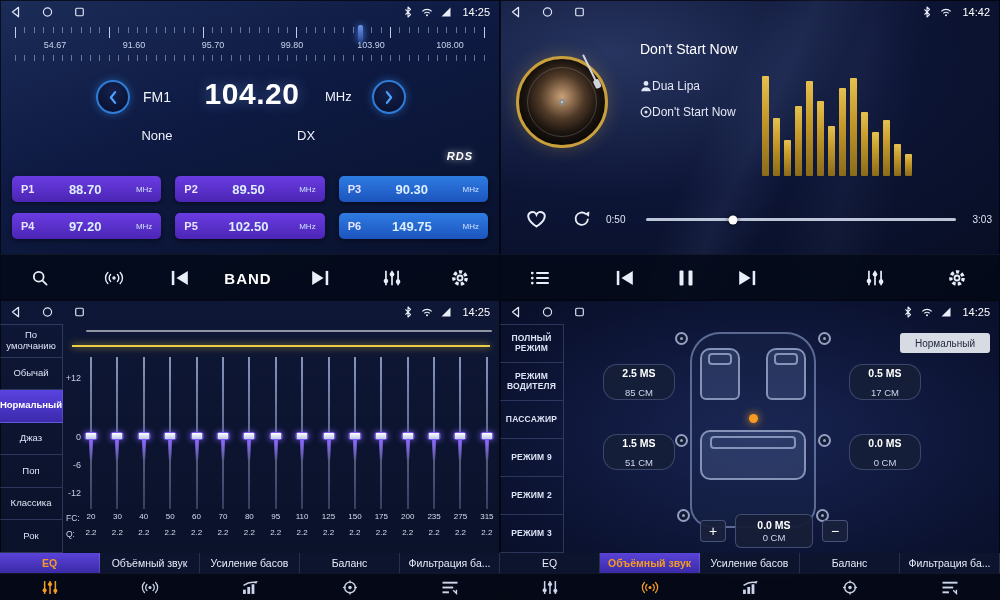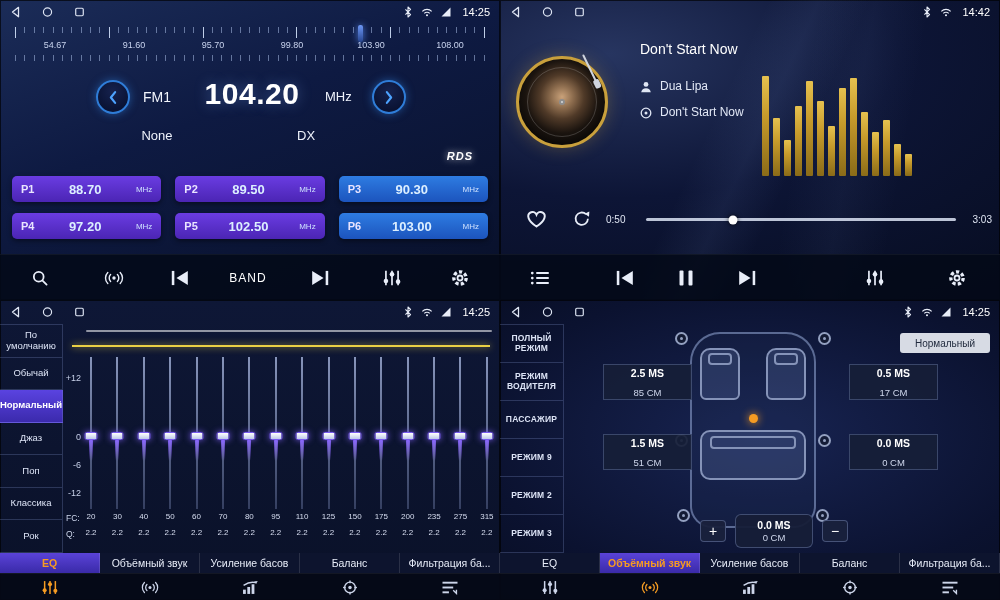--- a/index.html
+++ b/index.html
@@ -61,34 +61,34 @@
 .p-freq{flex:1;text-align:center;font-size:13px;font-weight:bold;color:#dcefff}
 .p-unit{font-size:8px;color:#cfe2ff}
 
 
 .toolbar{position:absolute;left:0;right:0;bottom:0;height:46px;background:rgba(4,9,24,.85);
   border-top:1px solid rgba(255,255,255,.05)}
 .tb{position:absolute;top:50%;transform:translate(-50%,-50%);color:#e9eef9;cursor:pointer;
   display:flex;align-items:center;justify-content:center;gap:5px}
 .tb .ic{width:20px;height:17px}
 .tb.big .ic{width:22px;height:19px}
-.band-text{font-size:12px;font-weight:normal;letter-spacing:1px;color:#fff}
+.band-text{font-size:15px;font-weight:bold;letter-spacing:1px;color:#fff}
 .pause i{display:block;width:4px;height:15px;background:#e9eef9;border-radius:1px}
 
 
 .album{position:absolute;left:16px;top:56px;width:92px;height:92px;border-radius:50%;
   background:radial-gradient(circle at 50% 44%,#caa27a 0%,#8a6a4c 18%,#503a28 34%,#1b140f 56%,#070605 78%);
   border:3px solid #c9a03c;box-shadow:0 0 18px rgba(201,160,60,.3)}
 .album::after{content:"";position:absolute;inset:8px;border-radius:50%;border:1px solid rgba(255,255,255,.18)}
 .album::before{content:"";position:absolute;inset:40px;border-radius:50%;background:#d9d9d9;border:2px solid #8d8d8d}
 .tonearm{position:absolute;left:70px;top:-6px;width:2px;height:32px;background:#cfd4de;border-radius:1px;
   transform:rotate(-26deg)}
 .tonearm::after{content:"";position:absolute;left:-2px;bottom:-5px;width:6px;height:9px;background:#cfd4de;border-radius:2px}
 .tr-title{position:absolute;left:140px;top:41px;font-size:14px;color:#fff}
-.tr-row{position:absolute;left:140px;display:flex;gap:8px;align-items:flex-end;font-size:12px;color:#e2e8f6}
+.tr-row{position:absolute;left:140px;display:flex;gap:0;align-items:center;font-size:12px;color:#e2e8f6}
 .tr-artist{top:79px}.tr-album{top:105px}
 .mi{width:12px;height:12px;color:#dfe6f4}
 .spectrum{position:absolute;left:262px;top:62px;width:150px;height:114px;display:flex;align-items:flex-end;gap:4px}
 .spectrum i{display:block;width:7px;border-radius:1px;
   background:linear-gradient(180deg,#e6c14f 0%,#c79b2b 40%,#8a6b18 100%)}
 .pctrl{position:absolute;left:0;right:0;top:206px;height:34px}
 .pc{position:absolute;color:#e8edf8;cursor:pointer}
 .heart{left:26px;top:4px;width:21px;height:18px}
 .repeat{left:72px;top:4px;width:19px;height:17px}
 .t-elapsed{position:absolute;left:106px;top:8px;font-size:10px;color:#dfe5f2}
@@ -152,22 +152,22 @@
 .bench{position:absolute;left:8px;right:8px;top:96px;height:50px;border:2px solid #8593b8;border-radius:10px;
   background:rgba(100,120,170,.25)}
 .bench::before{content:"";position:absolute;left:8%;right:8%;top:4px;height:9px;border:2px solid #8593b8;border-radius:4px}
 .dot-orange{position:absolute;left:50%;top:80px;width:9px;height:9px;margin-left:-4px;border-radius:50%;
   background:#f59b23;box-shadow:0 0 9px #f59b23}
 .spk{position:absolute;width:13px;height:13px;border-radius:50%;border:2px solid #93a0c0;background:rgba(20,28,50,.8)}
 .spk::after{content:"";position:absolute;inset:3px;border-radius:50%;background:#93a0c0}
 .spk.tl{left:-17px;top:-2px}.spk.tr{right:-17px;top:-2px}
 .spk.ml{left:-17px;top:100px}.spk.mr{right:-17px;top:100px}
 .spk.bl{left:-15px;bottom:4px}.spk.br{right:-15px;bottom:4px}
-.delaybox{position:absolute;width:89px;height:36px;background:rgba(22,30,55,.92);
-  border:1px solid rgba(130,150,200,.35);border-radius:0;display:flex;flex-direction:column;
+.delaybox{position:absolute;width:72px;height:36px;background:rgba(22,30,55,.92);
+  border:1px solid rgba(130,150,200,.35);border-radius:14px;display:flex;flex-direction:column;
   align-items:center;justify-content:center;gap:8px}
 .delaybox .ms{font-size:10.5px;font-weight:bold;color:#fff}
 .delaybox .cm{font-size:9.5px;color:#cfd7ec}
 #d-fl{left:103px;top:64px}#d-fr{left:349px;top:64px}
 #d-rl{left:103px;top:134px}#d-rr{left:349px;top:134px}
 .adjust{position:absolute;left:200px;top:214px;height:34px;display:flex;align-items:center;gap:9px}
 .adj-btn{width:26px;height:22px;border-radius:4px;background:rgba(25,33,60,.95);
   border:1px solid rgba(140,160,210,.4);color:#fff;font-size:14px;display:flex;align-items:center;justify-content:center}
 .adj-box{width:78px;height:34px;background:rgba(22,30,55,.95);border:1px solid rgba(130,150,200,.4);
   border-radius:6px;display:flex;flex-direction:column;align-items:center;justify-content:center;gap:1px}
@@ -462,21 +462,21 @@
           <span class="p-freq">97.20</span>
           <span class="p-unit">MHz</span>
         </div>
         <div class="preset purple">
           <span class="p-label">P5</span>
           <span class="p-freq">102.50</span>
           <span class="p-unit">MHz</span>
         </div>
         <div class="preset blue">
           <span class="p-label">P6</span>
-          <span class="p-freq">103.00</span>
+          <span class="p-freq">149.75</span>
           <span class="p-unit">MHz</span>
         </div>
       </div>
     <footer class="toolbar">
       <span class="tb" style="left:40px">
           <svg class="ic">
             <use href="#i-search" xlink:href="#i-search"></use>
           </svg>
         </span>
       <span class="tb" style="left:114px">

